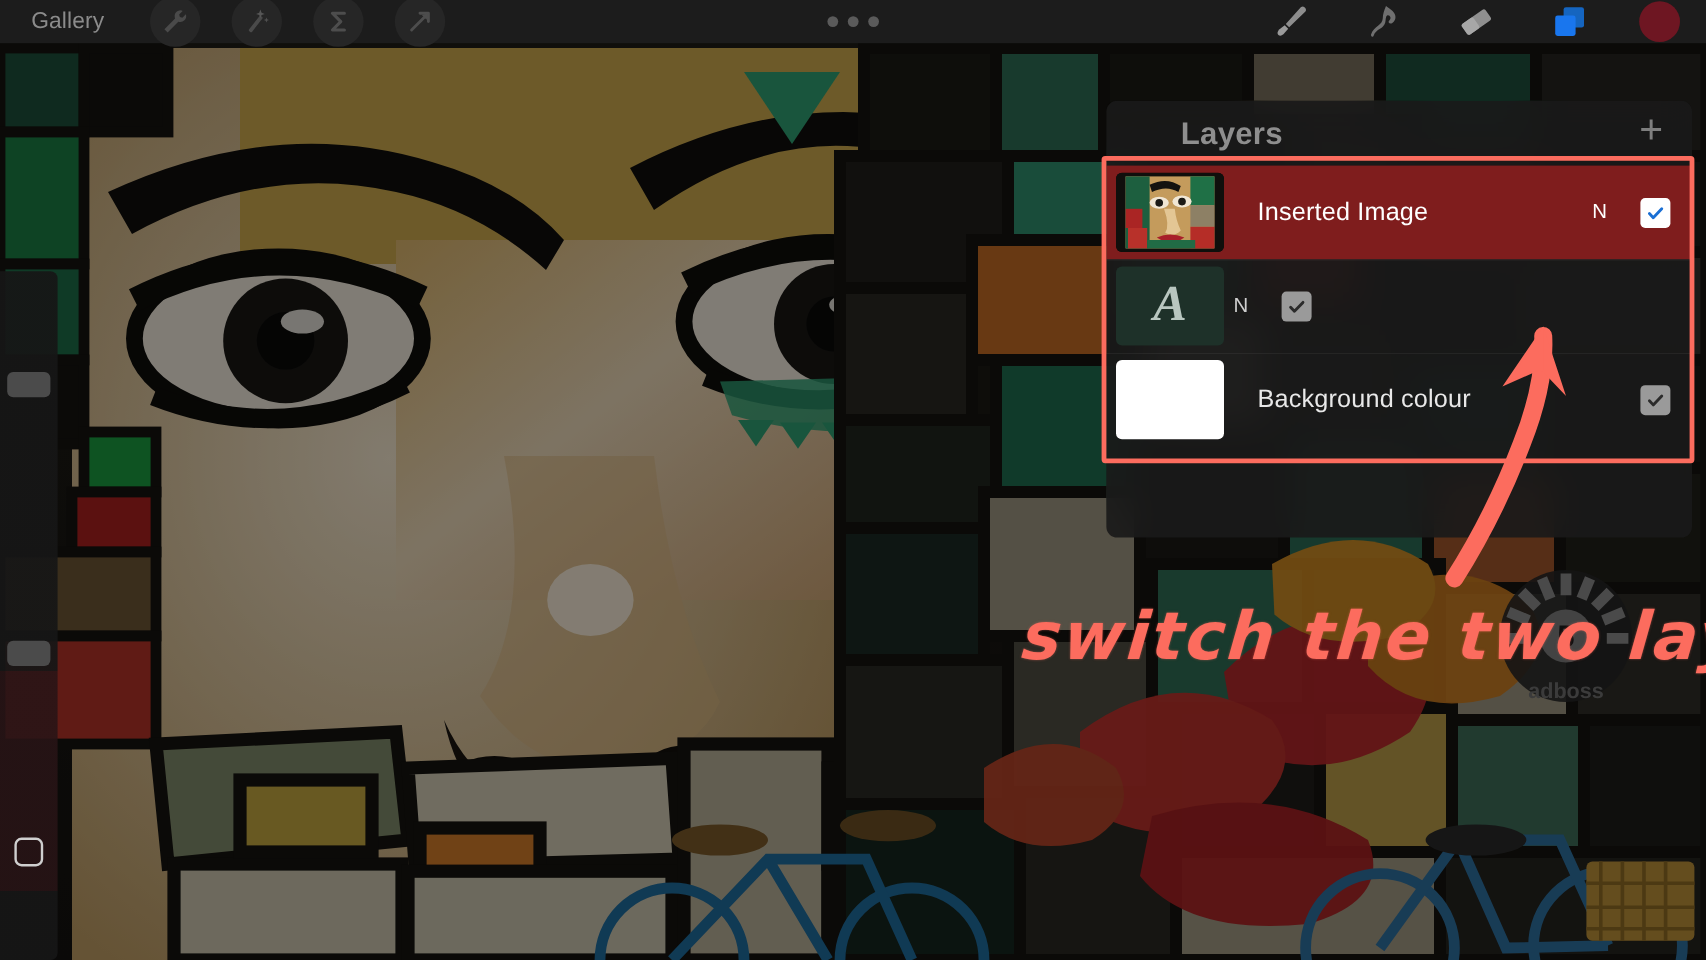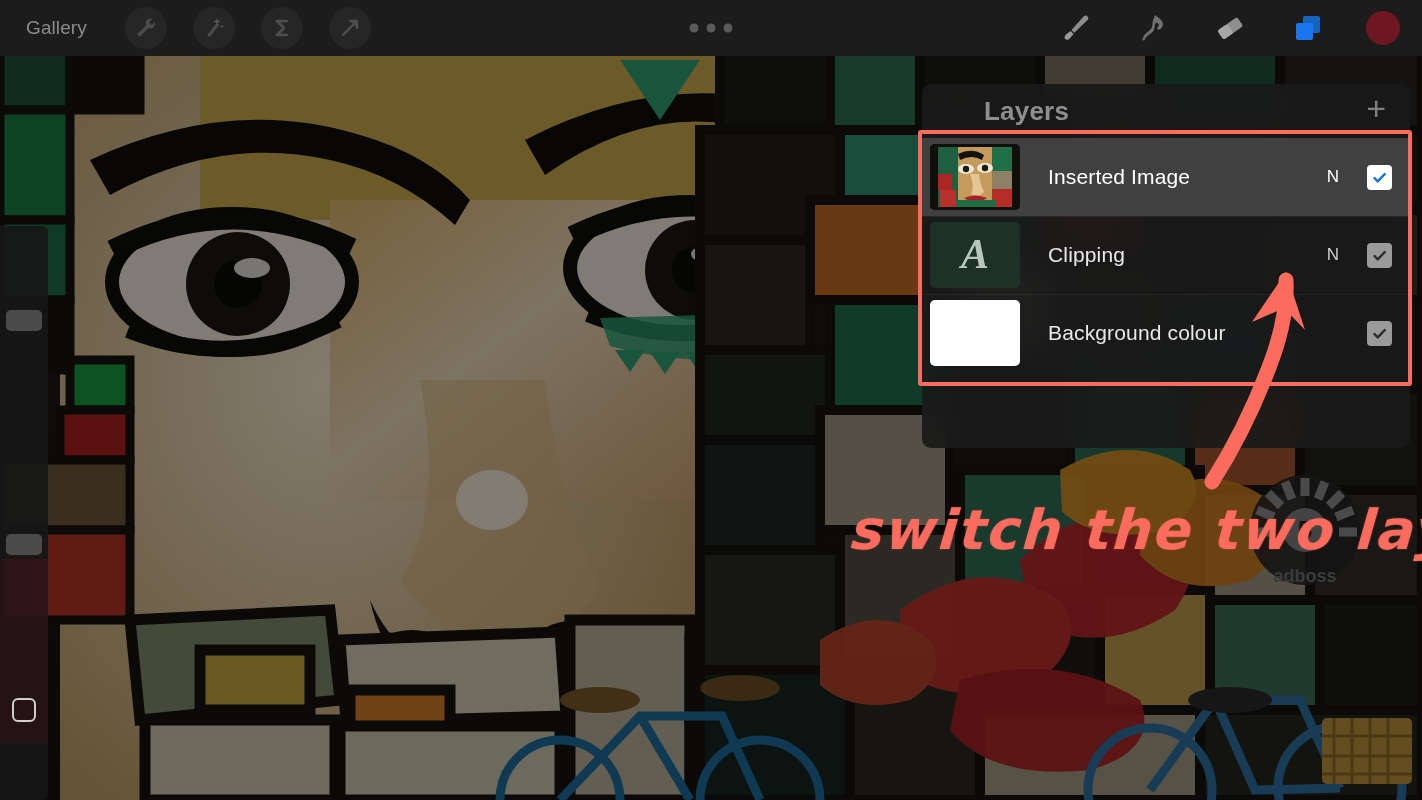--- a/index.html
+++ b/index.html
@@ -18,21 +18,21 @@
     background:#14120f;
     overflow:hidden;
   }
   #canvas-artwork .dim-overlay {
     position:absolute; inset:0; background:rgba(0,0,0,0.46); z-index:60; pointer-events:none;
   }
   .art-svg { position:absolute; left:0; top:0; width:1422px; height:800px; display:block; }
 
   
   #top-toolbar {
-    position:absolute; left:0; top:0; width:1422px; height:56px;
+    position:absolute; left:0; top:0; width:1422px; height:36px;
     background:#1c1c1c; z-index:200;
     display:flex; align-items:center; padding:0 14px;
   }
   #top-toolbar .tb-left { display:flex; align-items:center; gap:0px; }
   #gallery-btn {
     color:#8b8b8b; font-size:19px; letter-spacing:0.1px;
     padding:4px 12px 4px 12px; cursor:pointer; user-select:none;
   }
   .tb-icon-btn {
     width:42px; height:42px; border-radius:50%;
@@ -98,21 +98,21 @@
   #add-layer-btn {
     color:#7e7e7e; font-size:34px; font-weight:300; line-height:1;
     cursor:pointer; padding:0 4px 6px 4px; user-select:none;
   }
   .layer-row {
     position:relative; height:78px; display:flex; align-items:center;
     padding:0 18px 0 6px;
     background:transparent;
     cursor:pointer;
   }
-  .layer-row.selected { background:#404040; }
+  .layer-row.selected { background:#7f1d1d; }
   .layer-row + .layer-row { box-shadow:inset 0 1px 0 rgba(255,255,255,0.055); }
   .layer-thumb {
     width:90px; height:66px; border-radius:5px; flex:none;
     overflow:hidden; margin-left:2px;
     background:#2a2a2a;
   }
   .layer-thumb.thumb-image { background:#11100d; }
   .layer-thumb.thumb-clipping {
     background:#1e3129;
     display:flex; align-items:center; justify-content:center;
@@ -491,21 +491,20 @@
           <svg width="17" height="17" viewBox="0 0 17 17">
             <path d="M3.5 9l3.2 3.4L13.8 5" stroke="#1a6fd4" stroke-width="2.4" fill="none" stroke-linecap="round" stroke-linejoin="round"></path>
           </svg>
         </div>
       </div>
 
       <div class="layer-row">
         <div class="layer-thumb thumb-clipping">
           <span>A</span>
         </div>
-        <div class="layer-name">Clipping</div>
         <div class="layer-mode">N</div>
         <div class="layer-check">
           <svg width="17" height="17" viewBox="0 0 17 17">
             <path d="M3.5 9l3.2 3.4L13.8 5" stroke="#2b2b2b" stroke-width="2.4" fill="none" stroke-linecap="round" stroke-linejoin="round"></path>
           </svg>
         </div>
       </div>
 
       <div class="layer-row">
         <div class="layer-thumb thumb-white"></div>

